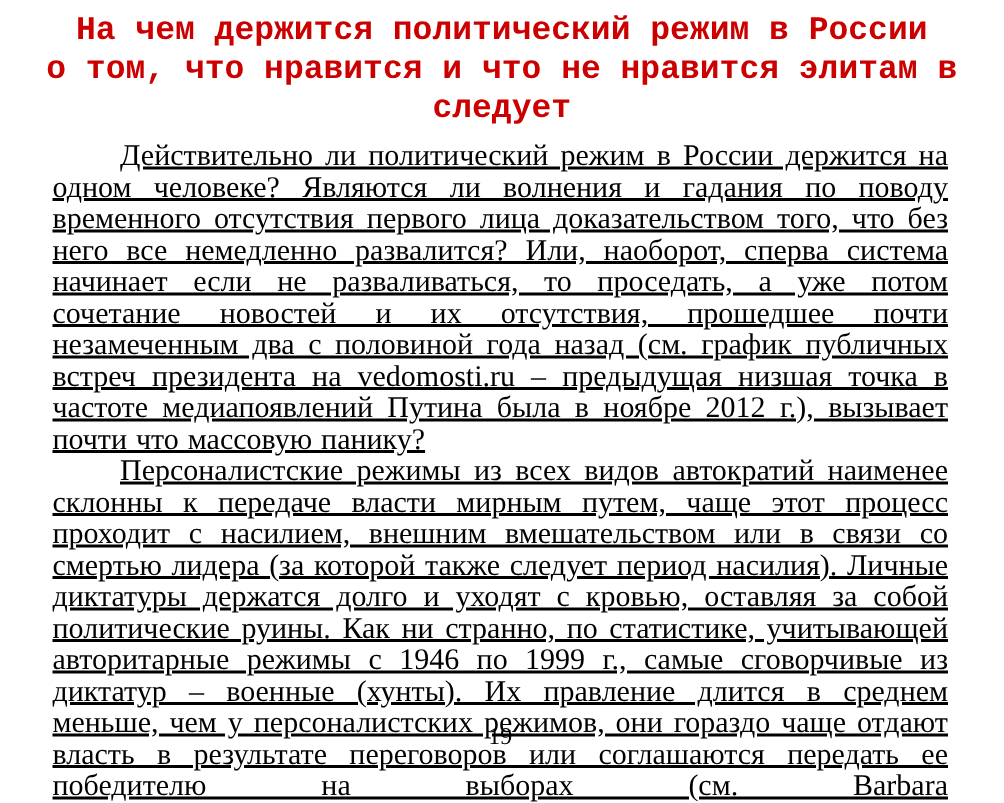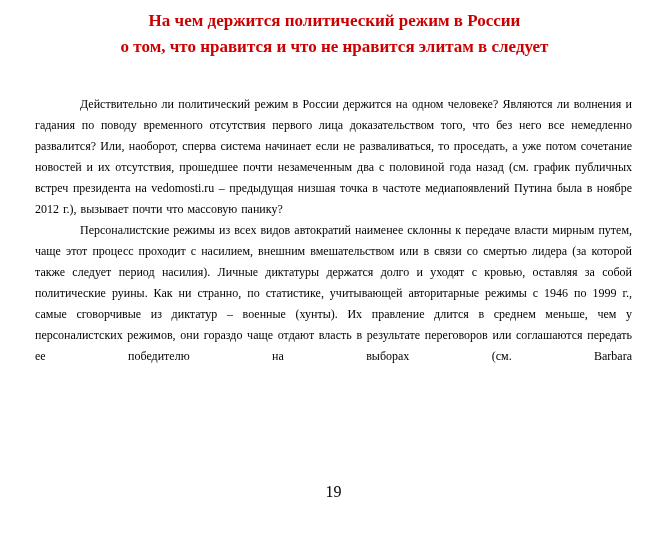--- a/index.html
+++ b/index.html
@@ -15,39 +15,40 @@
     overflow: hidden;
     font-family: "Liberation Serif", serif;
     color: #000000;
   }
   .doc-title {
     position: absolute;
     top: 8px;
     left: 20px;
     right: 20px;
     text-align: center;
-    font-family: Liberation Serif, serif;
+    font-family: Liberation Mono, monospace;
     font-weight: 700;
-    font-size: 17px;
+    font-size: 22px;
     line-height: 26px;
   }
   .doc-body {
     position: absolute;
     top: 94px;
     left: 35px;
     width: 597px;
   }
   .para {
     margin: 0;
     padding: 0;
     text-indent: 45px;
     text-align: justify;
-    font-size: 12px;
+    font-size: 20px;
     line-height: 21px;
     word-spacing: 1px;
+    text-decoration: underline;
   }
   
   .para.continued {
     text-align-last: justify;
   }
   .page-footer {
     position: absolute;
     top: 481px;
     left: 35px;
     width: 597px;

